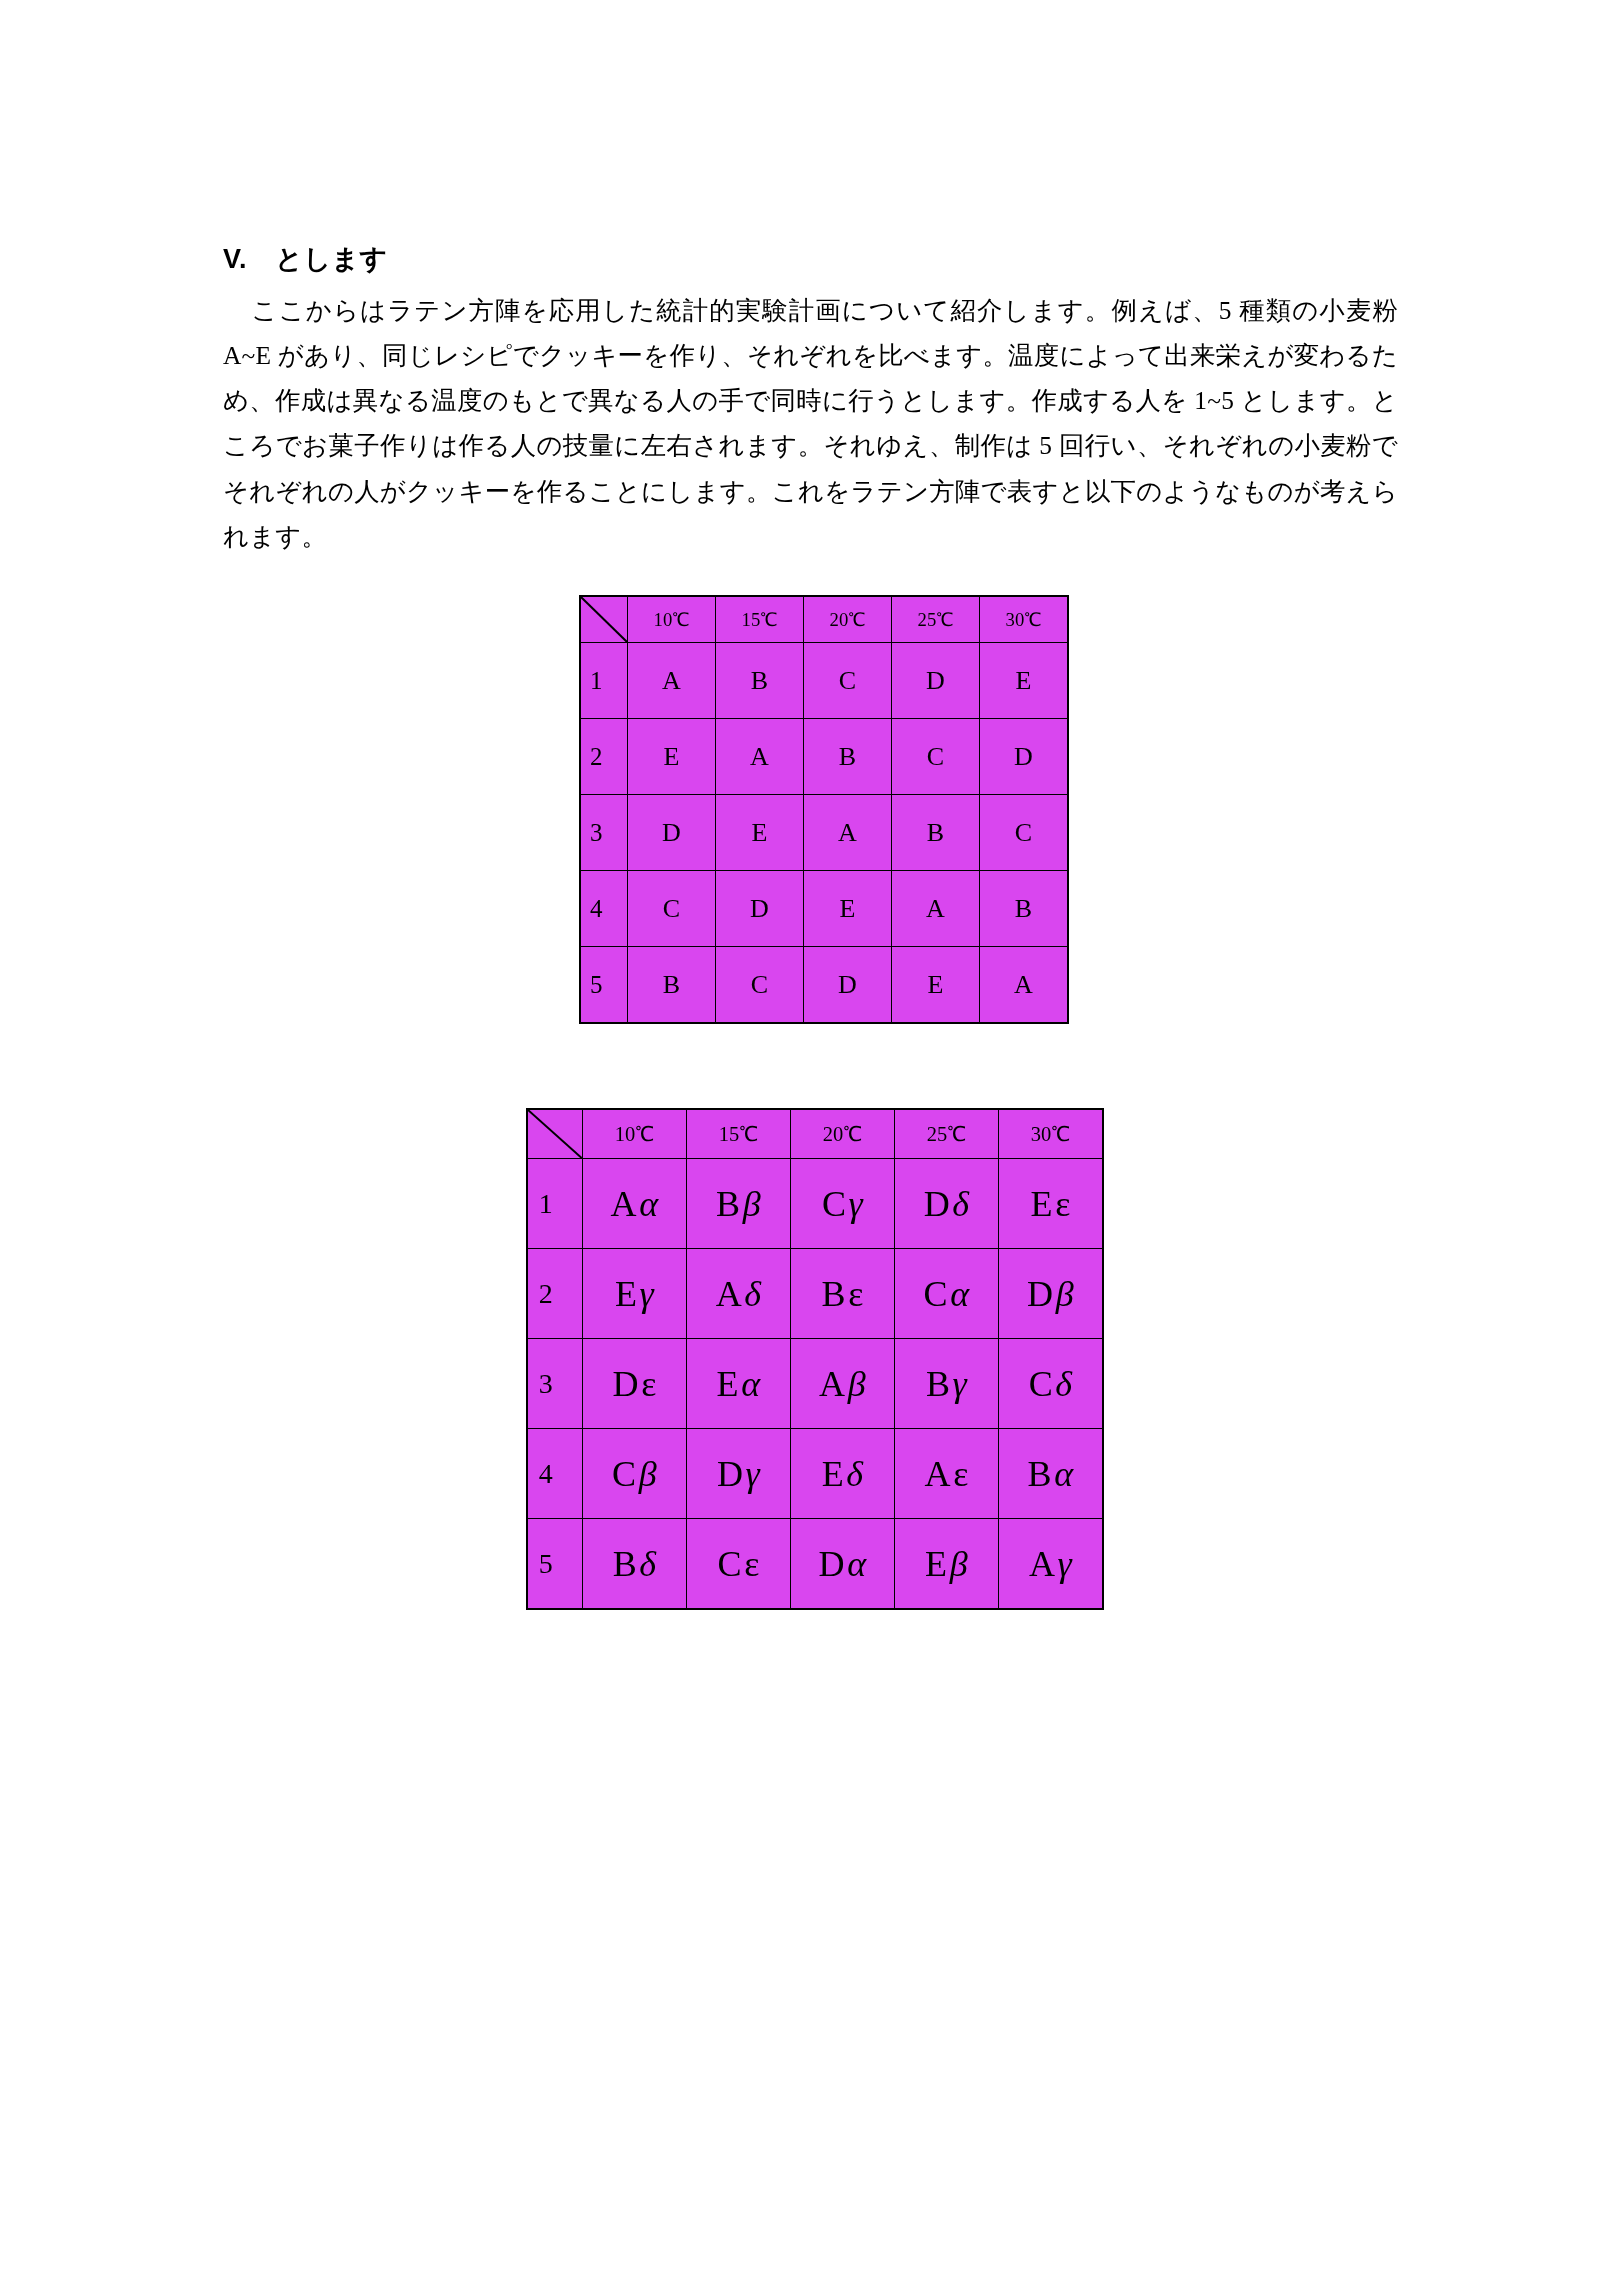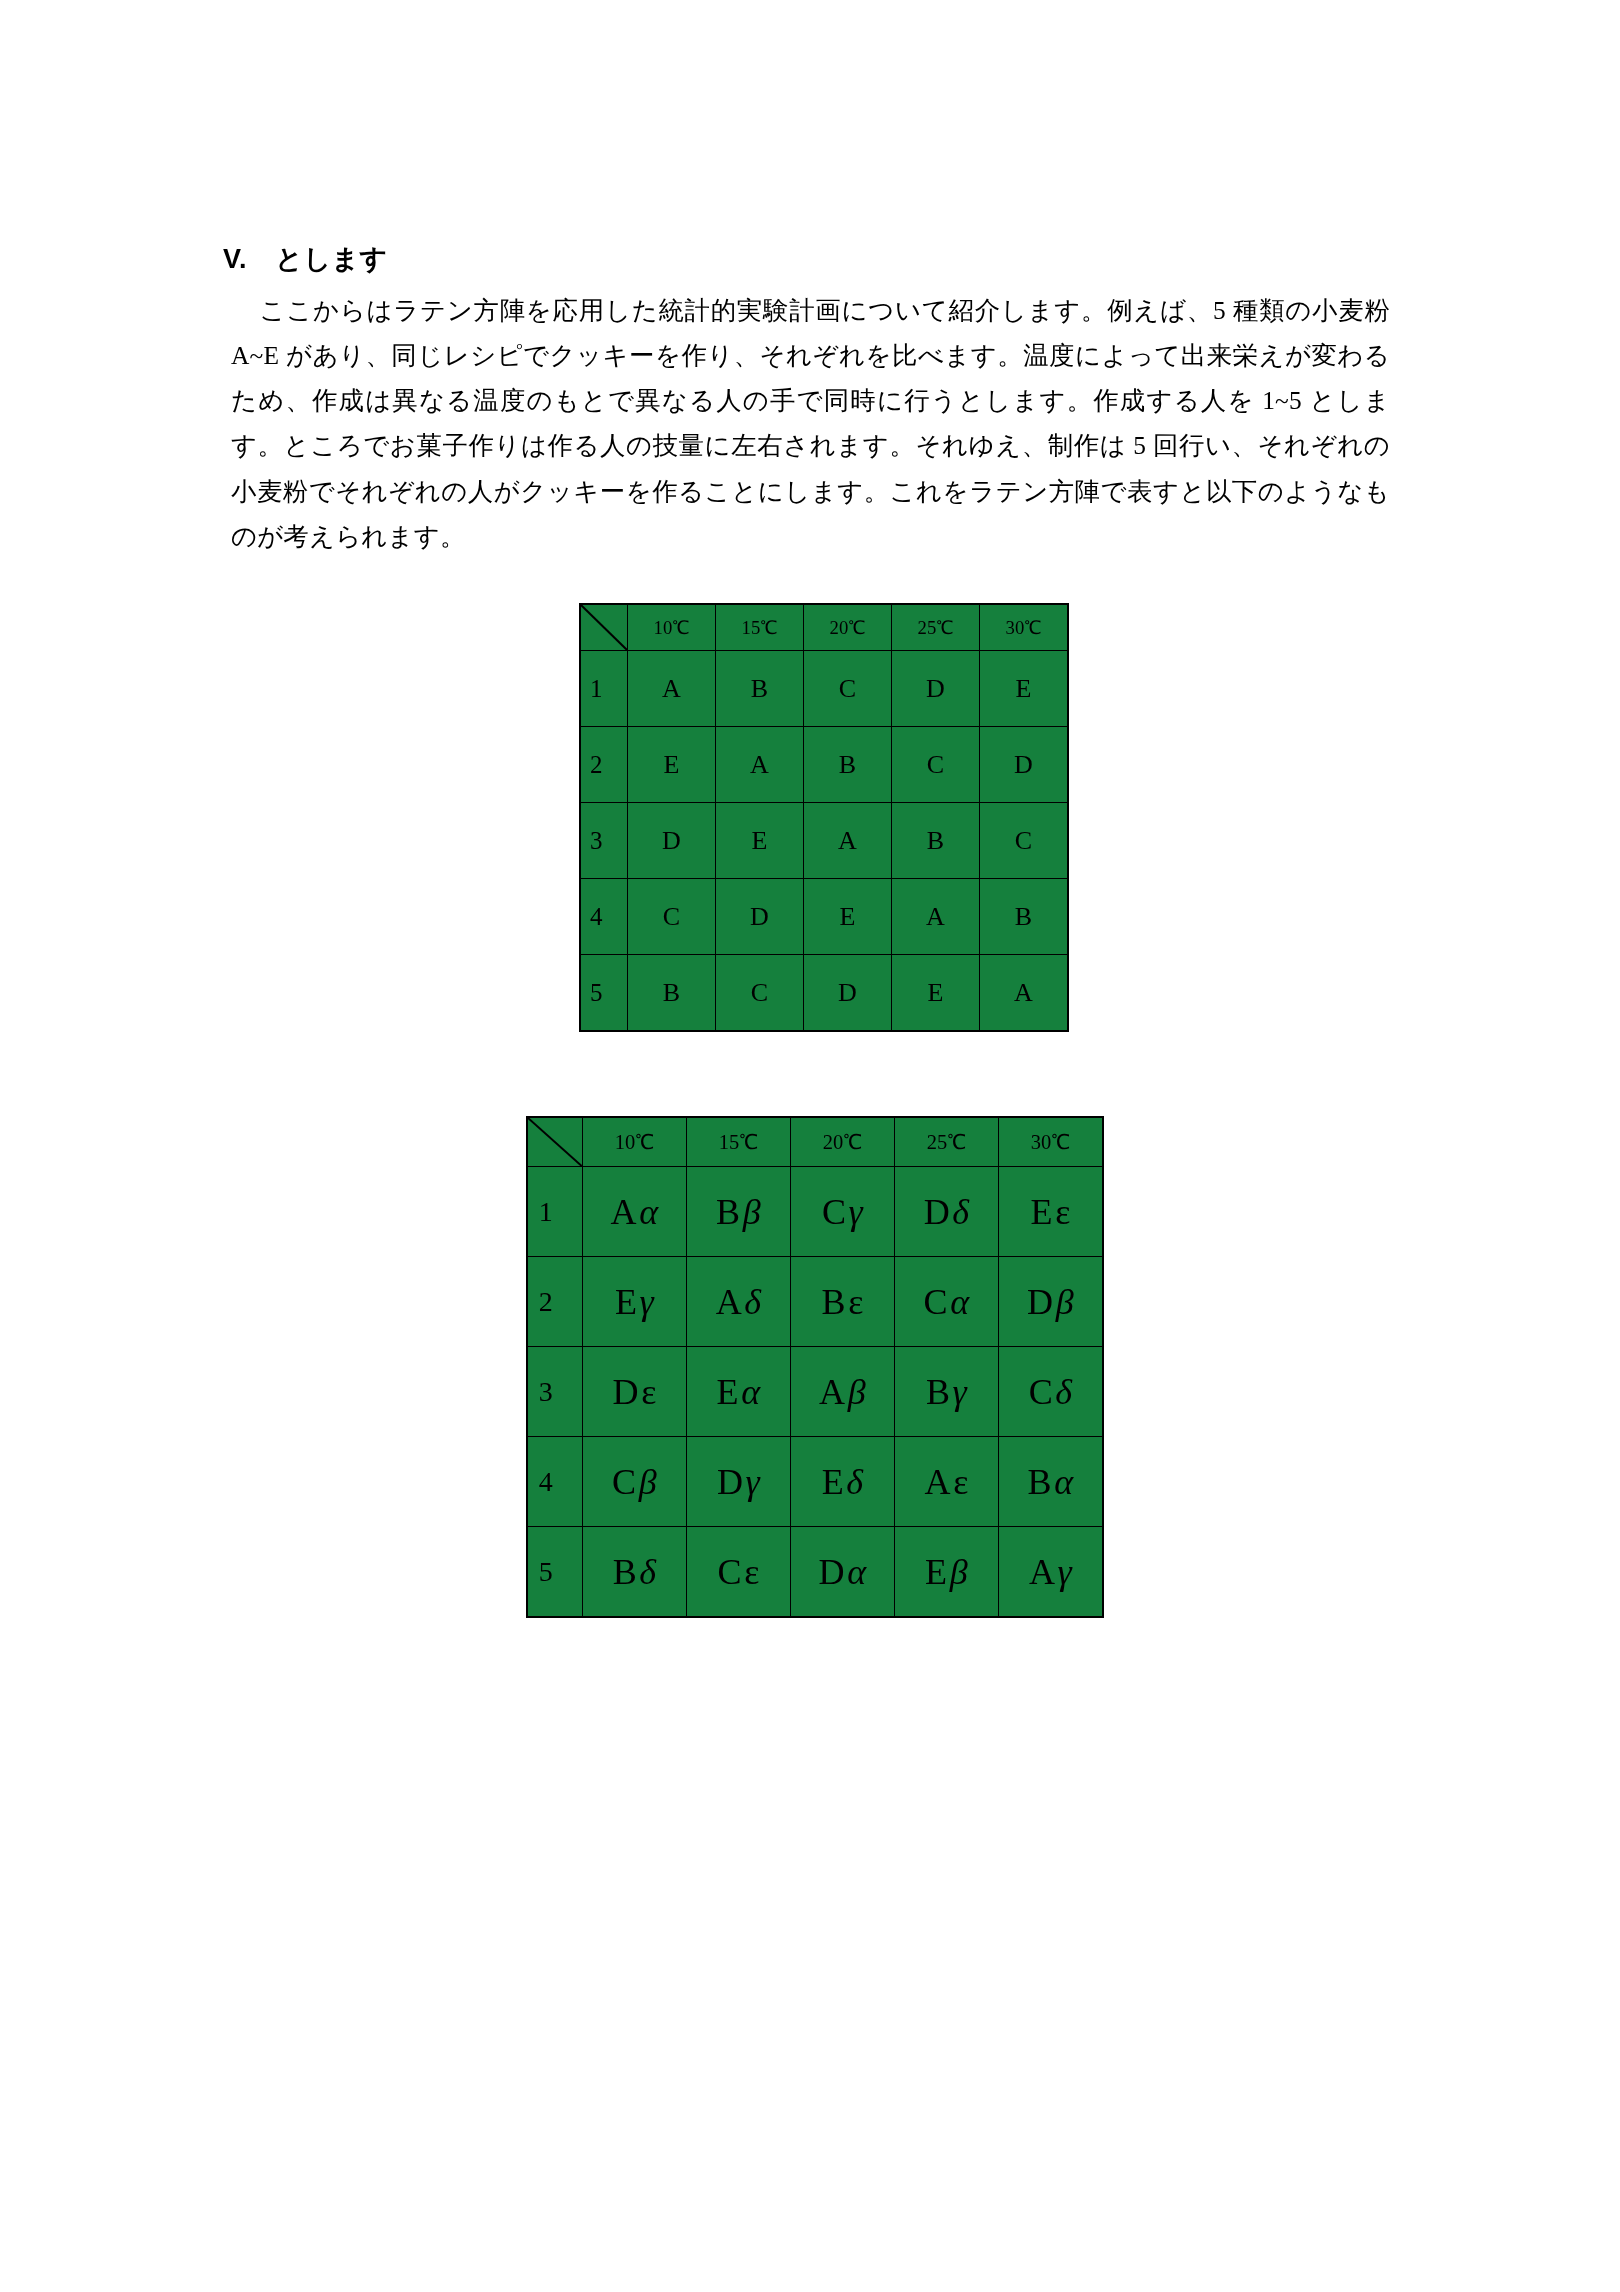--- a/index.html
+++ b/index.html
@@ -30,40 +30,40 @@
     margin: 0 0 10.7px 0;
     display: flex;
     align-items: baseline;
   }
   .section-title .numeral {
     margin-right: 28.5px;
   }
   p.body-text {
     font-size: 25.4px;
     line-height: 1.78;
-    margin: 8px;
+    margin: 0;
     text-align: justify;
     text-justify: inter-character;
     letter-spacing: 0.2px;
   }
   p.body-text.indent {
     text-indent: 28.5px;
   }
   .spacer-md { height: 36px; }
   .spacer-lg { height: 48px; }
 
   
   .table-wrap {
     display: flex;
     justify-content: center;
   }
   table.latin {
     border-collapse: collapse;
     border: 2.7px solid #000;
-    background: #15803d;
+    background: #d946ef;
   }
   table.latin td, table.latin th {
     border: 0.9px solid #000;
     text-align: center;
     vertical-align: middle;
     font-weight: normal;
     padding: 0;
   }
 
   

